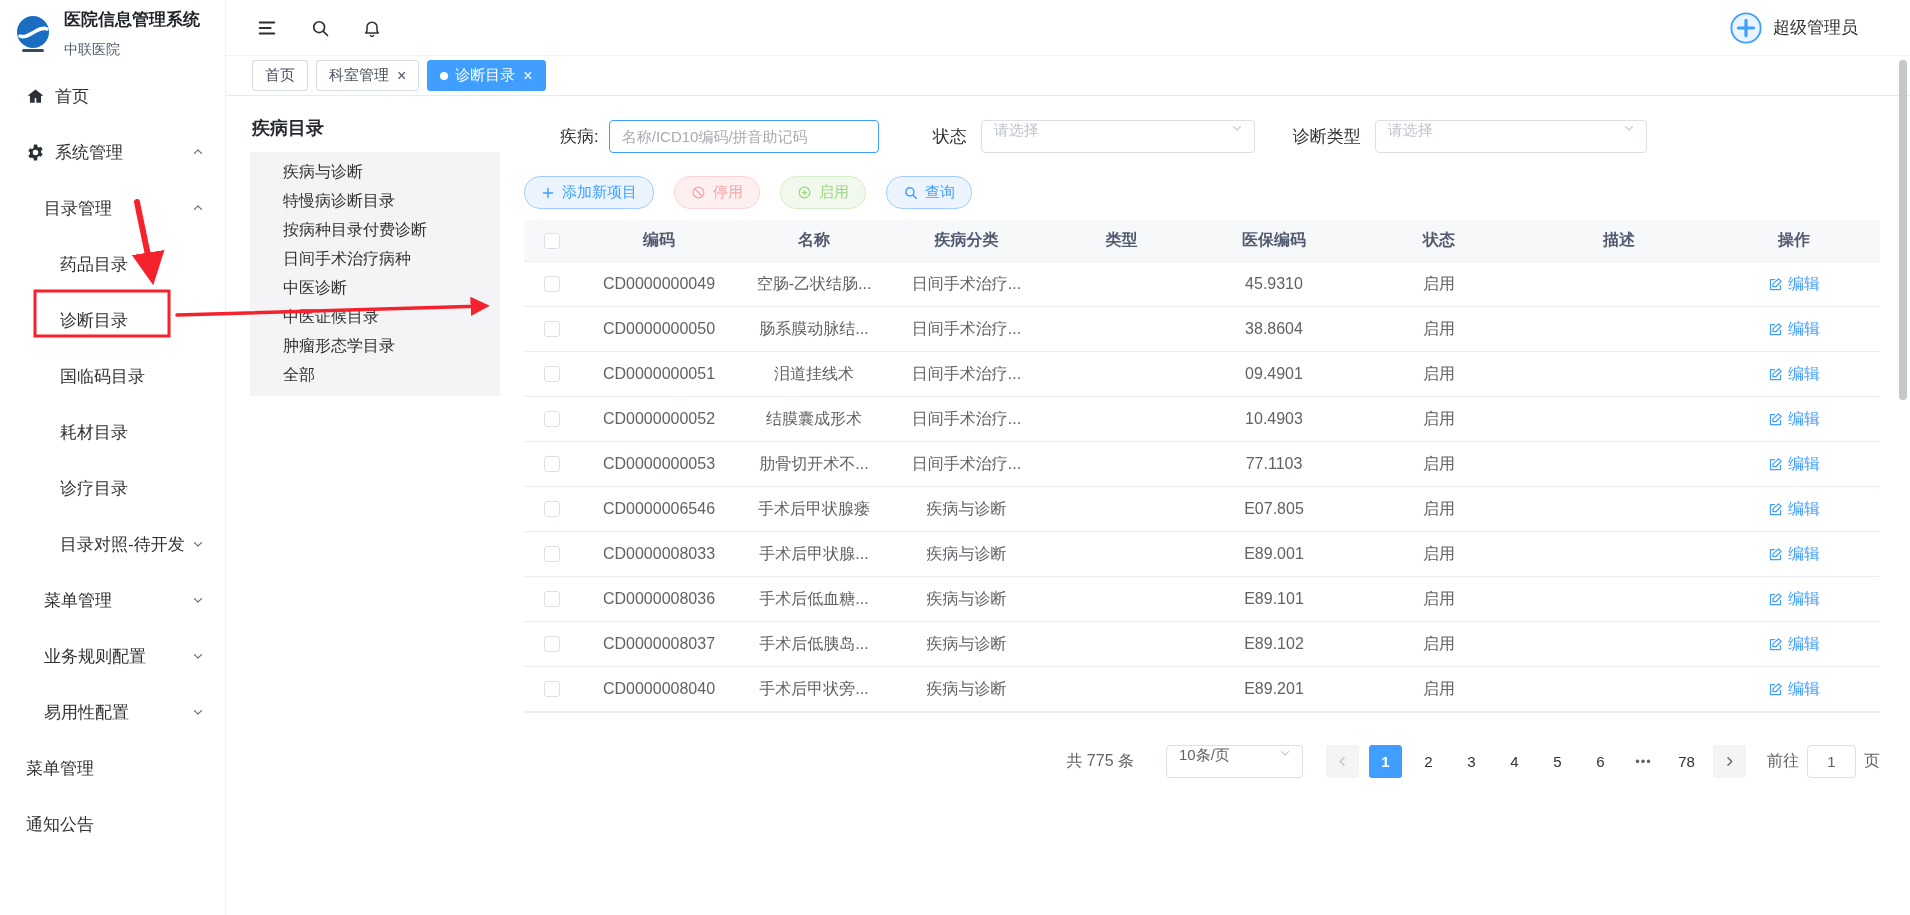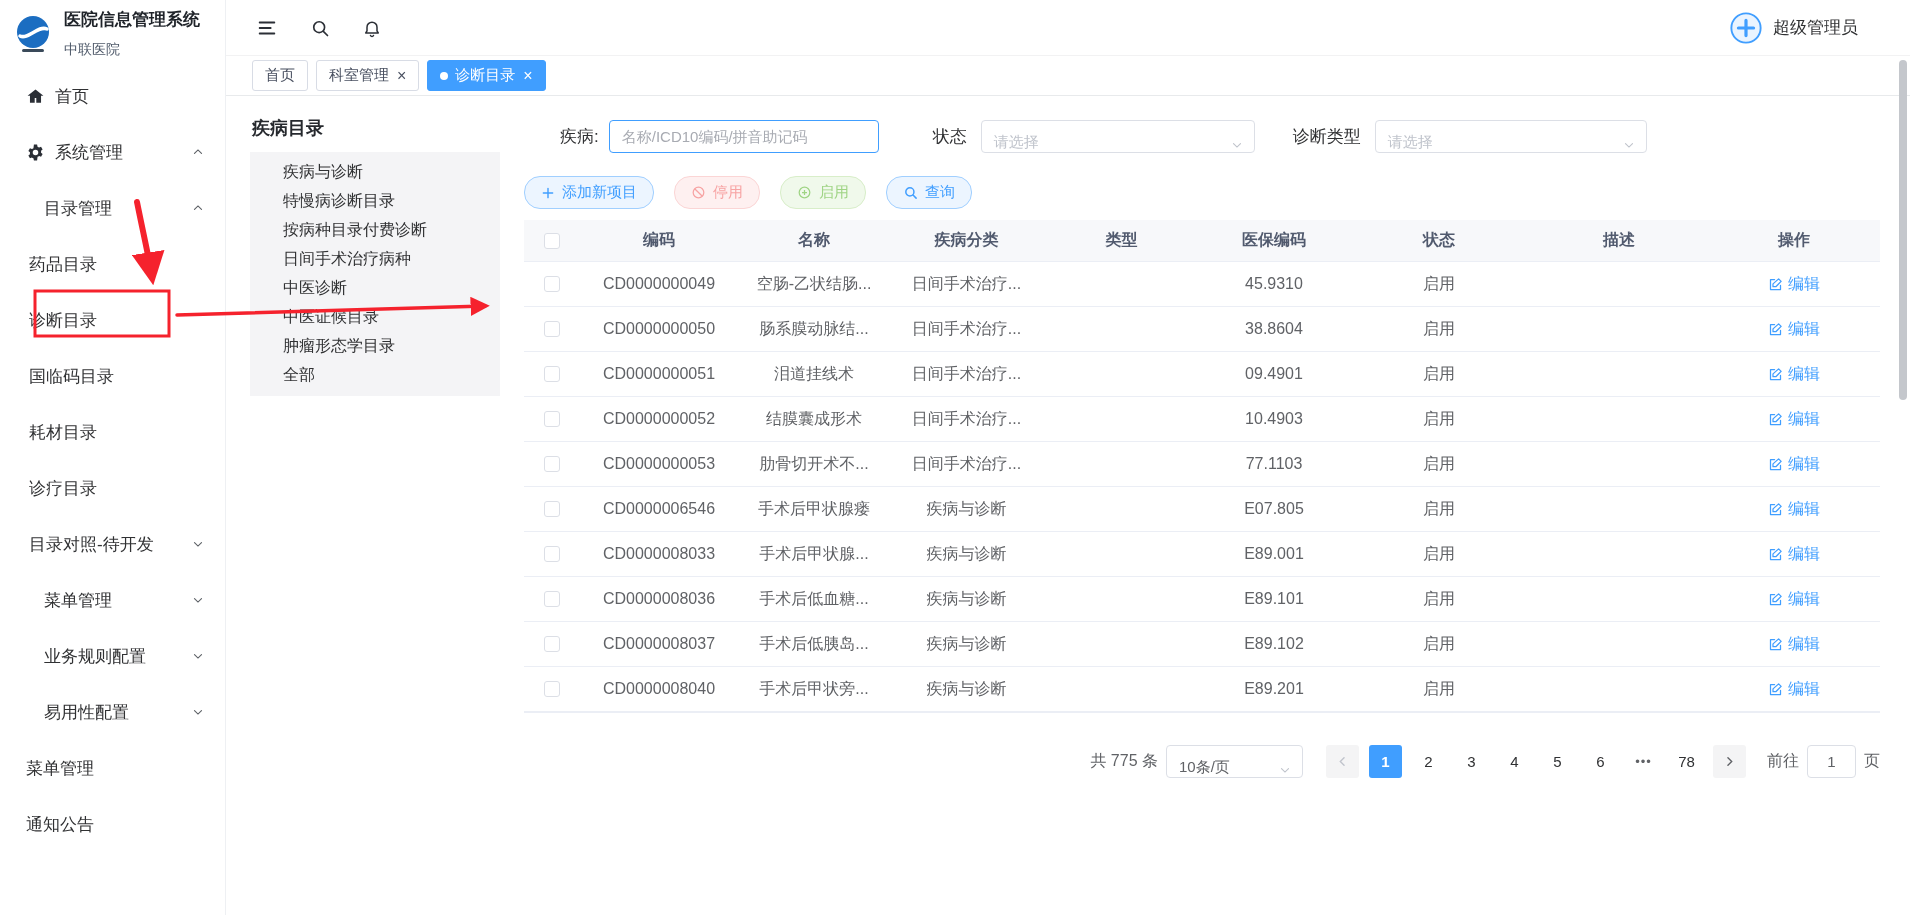--- a/index.html
+++ b/index.html
@@ -11,21 +11,21 @@
   
   .sidebar{width:226px;flex:0 0 226px;border-right:1px solid #eef0f3;background:#fff;position:relative;z-index:2}
   .logo-row{height:68px;display:flex;align-items:center;gap:10px;padding:0 12px}
   .logo-badge{width:42px;height:42px;flex:0 0 42px}
   .app-title{font-size:17px;font-weight:bold;color:#1f2329;line-height:1.25;white-space:nowrap}
   .app-subtitle{font-size:14px;color:#4e5969;margin-top:10px}
   .side-item{height:56px;display:flex;align-items:center;position:relative;font-size:17px;color:#303133;cursor:pointer;white-space:nowrap}
   .side-item .mi{display:flex;margin-right:10px;color:#2b2f36}
   .side-item.lvl0{padding-left:26px}
   .side-item.lvl1{padding-left:44px}
-  .side-item.lvl2{padding-left:29px}
+  .side-item.lvl2{padding-left:60px}
   .side-item .chev{position:absolute;right:20px;display:flex;color:#5f6368}
 
   
   .main-col{flex:1;display:flex;flex-direction:column;min-width:0}
   .topbar{height:56px;display:flex;align-items:center;justify-content:space-between;padding:0 52px 0 30px;border-bottom:1px solid #f2f2f3}
   .topbar-left{display:flex;align-items:center;gap:32px}
   .icon-btn{display:flex;color:#2b2f36;cursor:pointer}
   .topbar-right{display:flex;align-items:center;gap:10px;cursor:pointer}
   .username{font-size:17px;color:#303133}
 
@@ -42,21 +42,21 @@
   .tree-title{font-size:18px;font-weight:bold;color:#26292e;margin:6px 0 12px 2px}
   .tree-list{background:#f4f4f6;padding:6px 0}
   .tree-item{height:29px;display:flex;align-items:center;padding-left:33px;font-size:16px;color:#303133;cursor:pointer;white-space:nowrap}
 
   
   .main-panel{flex:1;margin-left:24px;min-width:0}
   .filter-row{display:flex;align-items:center;margin-top:10px;padding-left:36px}
   .f-label{font-size:17px;color:#303133;white-space:nowrap}
   .disease-input{width:270px;height:33px;border:1px solid #409eff;border-radius:4px;margin-left:10px;padding:0 12px;font-size:15px;color:#303133;outline:none;font-family:inherit}
   .disease-input::placeholder{color:#a8abb2}
-  .sel{height:33px;border:1px solid #dcdfe6;border-radius:4px;background:#fff;display:flex;align-items:flex-end;justify-content:space-between;padding:0 10px 0 12px;font-size:15px;color:#c0c4cc;cursor:pointer}
+  .sel{height:33px;border:1px solid #dcdfe6;border-radius:4px;background:#fff;display:flex;align-items:flex-start;justify-content:space-between;padding:0 10px 0 12px;font-size:15px;color:#c0c4cc;cursor:pointer}
   .sel .chev{display:flex;color:#c0c4cc}
   .sel.w-status{width:274px;margin-left:14px}
   .lab-status{margin-left:54px}
   .lab-type{margin-left:38px}
   .sel.w-type{width:272px;margin-left:14px}
   .sel-text{color:#606266}
 
   .btn-row{display:flex;align-items:center;gap:20px;margin-top:23px}
   .btn{height:33px;display:flex;align-items:center;gap:7px;padding:0 16px;border-radius:16px;font-size:15px;cursor:pointer;border:1px solid transparent;white-space:nowrap;font-family:inherit;background:#fff}
   .btn-add{color:#409eff;background:#ecf5ff;border-color:#a0cfff}
@@ -78,21 +78,21 @@
   .col-ins{width:150px}
   .col-status{width:180px}
   .col-desc{width:180px}
   .col-op{width:170px}
   .checkbox{width:16px;height:16px;border:1px solid #dcdfe6;border-radius:3px;background:#fff;display:inline-block;cursor:pointer}
   .edit-link{display:flex;align-items:center;gap:5px;color:#409eff;cursor:pointer;text-decoration:none;font-size:16px}
 
   
   .pagination{display:flex;align-items:center;justify-content:flex-end;margin-top:32px;font-size:16px;color:#606266}
   .pg-total{white-space:nowrap}
-  .sel.w-size{width:137px;margin-left:8px}
+  .sel.w-size{width:137px;margin-left:32px}
   .pager{display:flex;align-items:center;margin-left:18px}
   .pg-btn{min-width:33px;height:33px;display:flex;align-items:center;justify-content:center;margin:0 5px;border-radius:3px;cursor:pointer;color:#303133;font-size:15px}
   .pg-prev{background:#f4f4f5;color:#c0c4cc}
   .pg-next{background:#f4f4f5;color:#606266}
   .pg-num.active{background:#409eff;color:#fff;font-weight:bold}
   .pg-more{color:#606266;letter-spacing:1px;font-size:13px}
   .goto-label{margin-left:16px;white-space:nowrap}
   .goto-input{width:49px;height:33px;border:1px solid #dcdfe6;border-radius:4px;margin:0 8px;text-align:center;font-size:15px;color:#606266;outline:none;font-family:inherit}
   .page-unit{white-space:nowrap}
 

